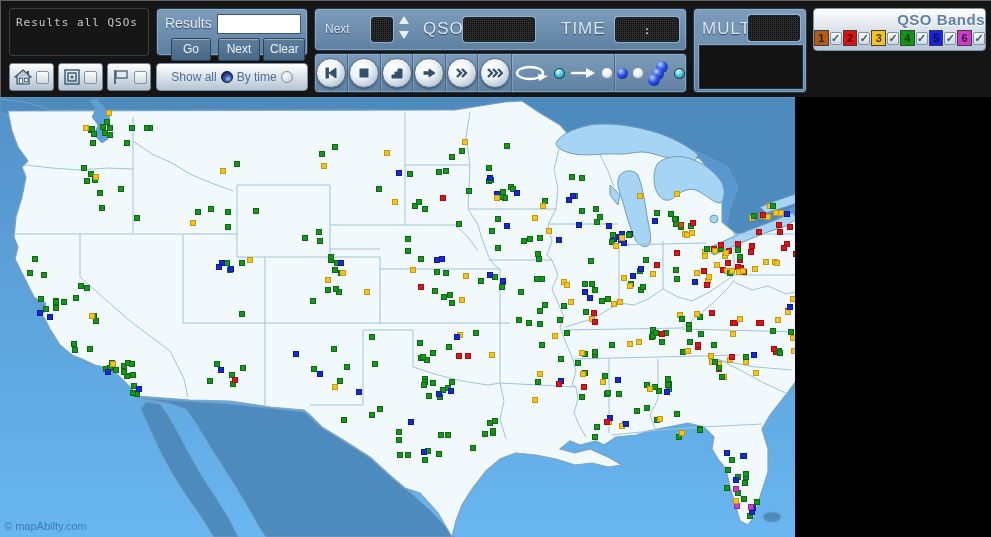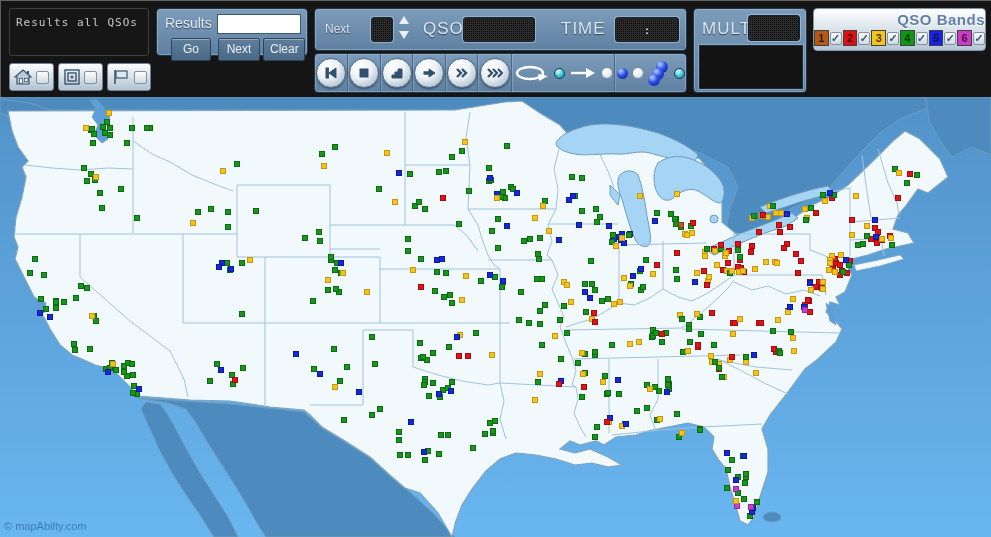--- a/index.html
+++ b/index.html
@@ -78,21 +78,21 @@
   
   #bands-panel{left:812px;top:7px;width:173px;height:43px;}
   #results-panel{left:812px;top:52px;width:173px;height:40px;}
   .grp-title{text-align:right;font-size:15px;font-weight:bold;color:#5f7fa5;
              letter-spacing:.5px;text-shadow:0 1px 0 #fff;margin-top:2px;}
   .grp-row{display:flex;align-items:center;justify-content:center;gap:1px;margin-top:2px;}
   .band-sq{width:16px;height:16px;border:1px solid #404040;box-sizing:border-box;text-align:center;
            font-size:11px;font-weight:bold;line-height:14px;color:rgba(20,10,0,.78);}
   .cls-lbl{font-size:13px;font-weight:bold;color:#223a52;margin:0 1px 0 5px;}
   
-  #map{position:absolute;left:0;top:97px;width:991px;height:440px;overflow:hidden;}
+  #map{position:absolute;left:0;top:97px;width:795px;height:440px;overflow:hidden;}
   #copyright{position:absolute;left:4px;bottom:5px;font-size:11px;color:#3d7ab8;}
   .glyph{fill:#31506e;stroke:#31506e;}
 </style>
 </head>
 <body>
 
 <div id="app">
   <div id="toolbar">
 
     <div id="status-box">
@@ -125,20 +125,26 @@
     </div>
 
     <div class="panel-dark" id="search-panel">
       <span class="lbl">Results</span>
       <input id="search-input" value="" style="">
       <button class="sbtn" style="left:14px;width:40px;">Go</button>
       <button class="sbtn" style="left:61px;width:42px;">Next</button>
       <button class="sbtn" style="left:106px;width:42px;">Clear</button>
     </div>
 
+    <div class="panel-light" id="viewmode-panel">
+      <span>Show all</span>
+      <span class="radio on"></span>
+      <span>By time</span>
+      <span class="radio off"></span>
+    </div>
 
     <div class="panel-dark" id="speed-panel">
       <span class="lbl" style="position:absolute;left:10px;top:13px;font-size:12px;">Next</span>
       <div class="led" style="left:56px;top:8px;width:22px;height:25px;line-height:25px;"></div>
       <div class="spin" style="left:84px;top:7px;">
           <div class="tri-up"></div>
         </div>
       <div class="spin" style="left:84px;top:22px;">
           <div class="tri-dn"></div>
         </div>

